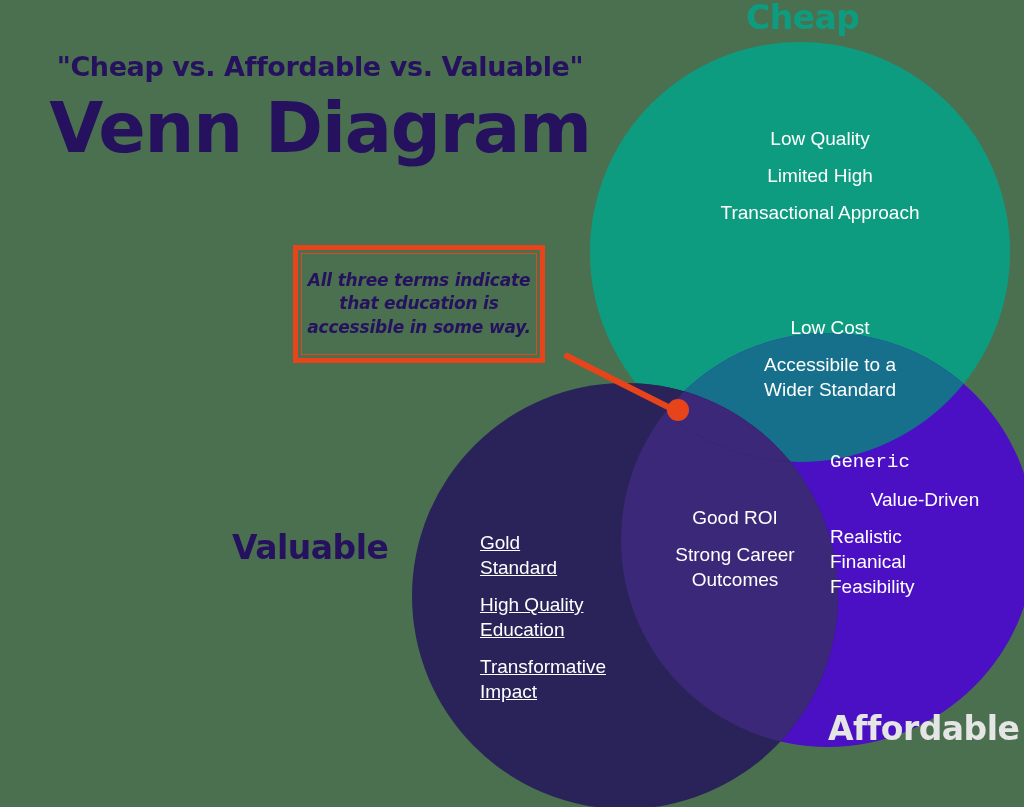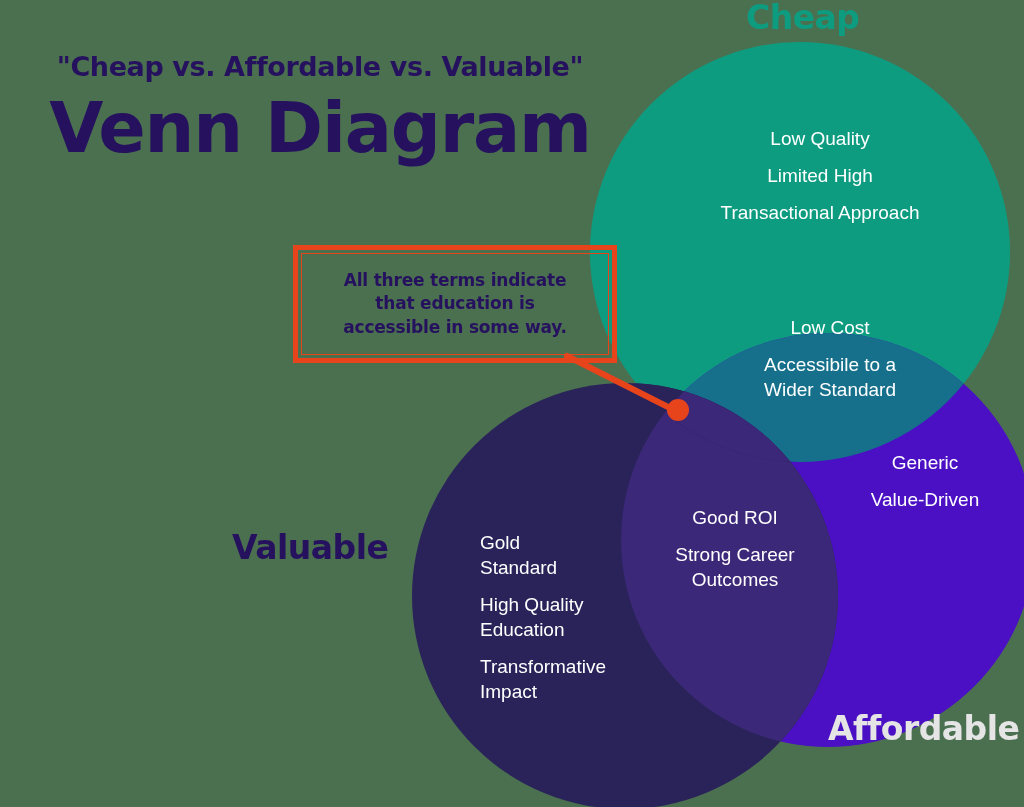--- a/index.html
+++ b/index.html
@@ -111,48 +111,51 @@
     width: 280px;
     text-align: center;
   }
   .region-affordable {
     left: 830px;
     top: 450px;
     width: 190px;
     text-align: left;
   }
   .region-affordable .line.first {
-    text-align: center;
+    text-align: left;
+    font-family: Liberation Mono, monospace;
   }
   .region-affordable .line.second {
     text-align: center;
   }
   .region-valuable {
     left: 480px;
     top: 530px;
     width: 200px;
     text-align: left;
+    text-decoration: underline;
   }
   .region-valuable-affordable {
     left: 640px;
     top: 505px;
     width: 190px;
     text-align: center;
   }
 
   
   .callout-box {
     position: absolute;
     left: 293px;
     top: 245px;
-    width: 324px;
+    width: 252px;
     height: 118px;
     border: 5px solid #e8441b;
     box-sizing: border-box;
     background: transparent;
+    font-style: italic;
   }
   .callout-inner {
     position: absolute;
     left: 3px;
     top: 3px;
     right: 3px;
     bottom: 3px;
     border: 1px solid #e8441b;
     box-sizing: border-box;
   }
@@ -239,20 +242,23 @@
 
   <div class="region region-cheap-affordable">
     <div class="line">Low Cost</div>
     <div class="line">Accessibile to a
 Wider Standard</div>
   </div>
 
   <div class="region region-affordable">
     <div class="line first">Generic</div>
     <div class="line second">Value-Driven</div>
+    <div class="line">Realistic
+Finanical
+Feasibility</div>
   </div>
 
   <div class="region region-valuable">
     <div class="line">Gold
 Standard</div>
     <div class="line">High Quality
 Education</div>
     <div class="line">Transformative
 Impact</div>
   </div>

